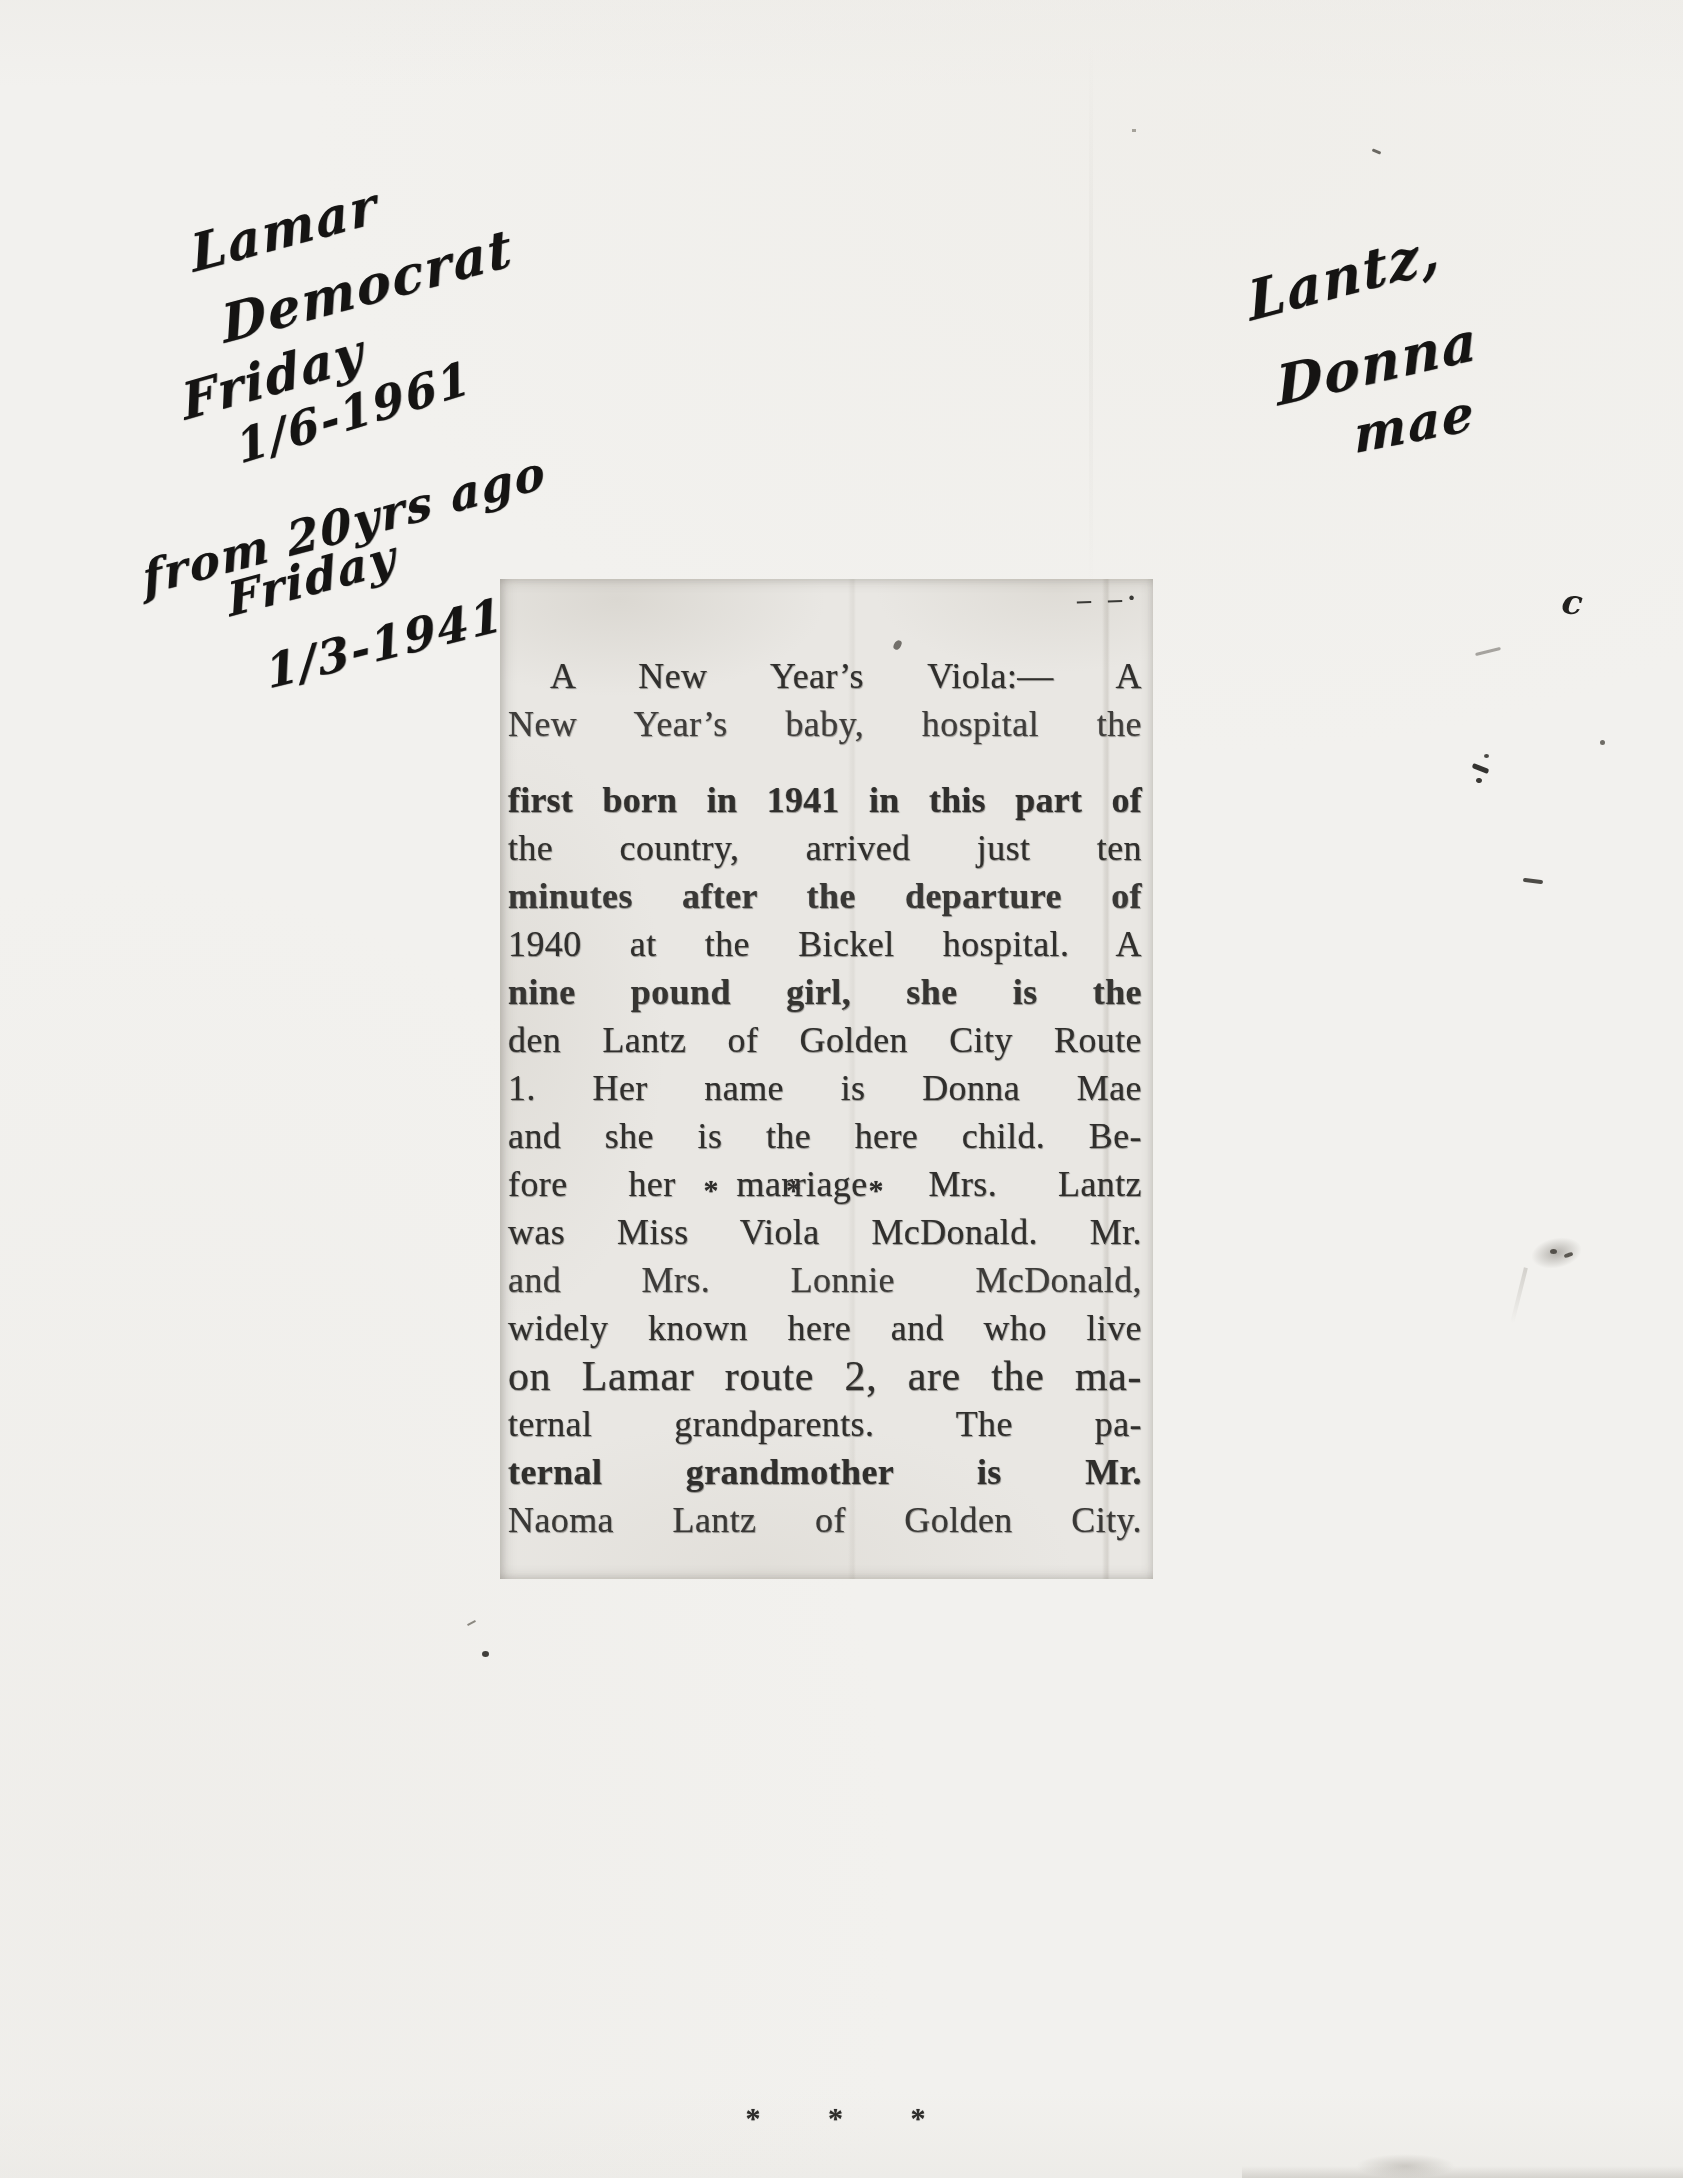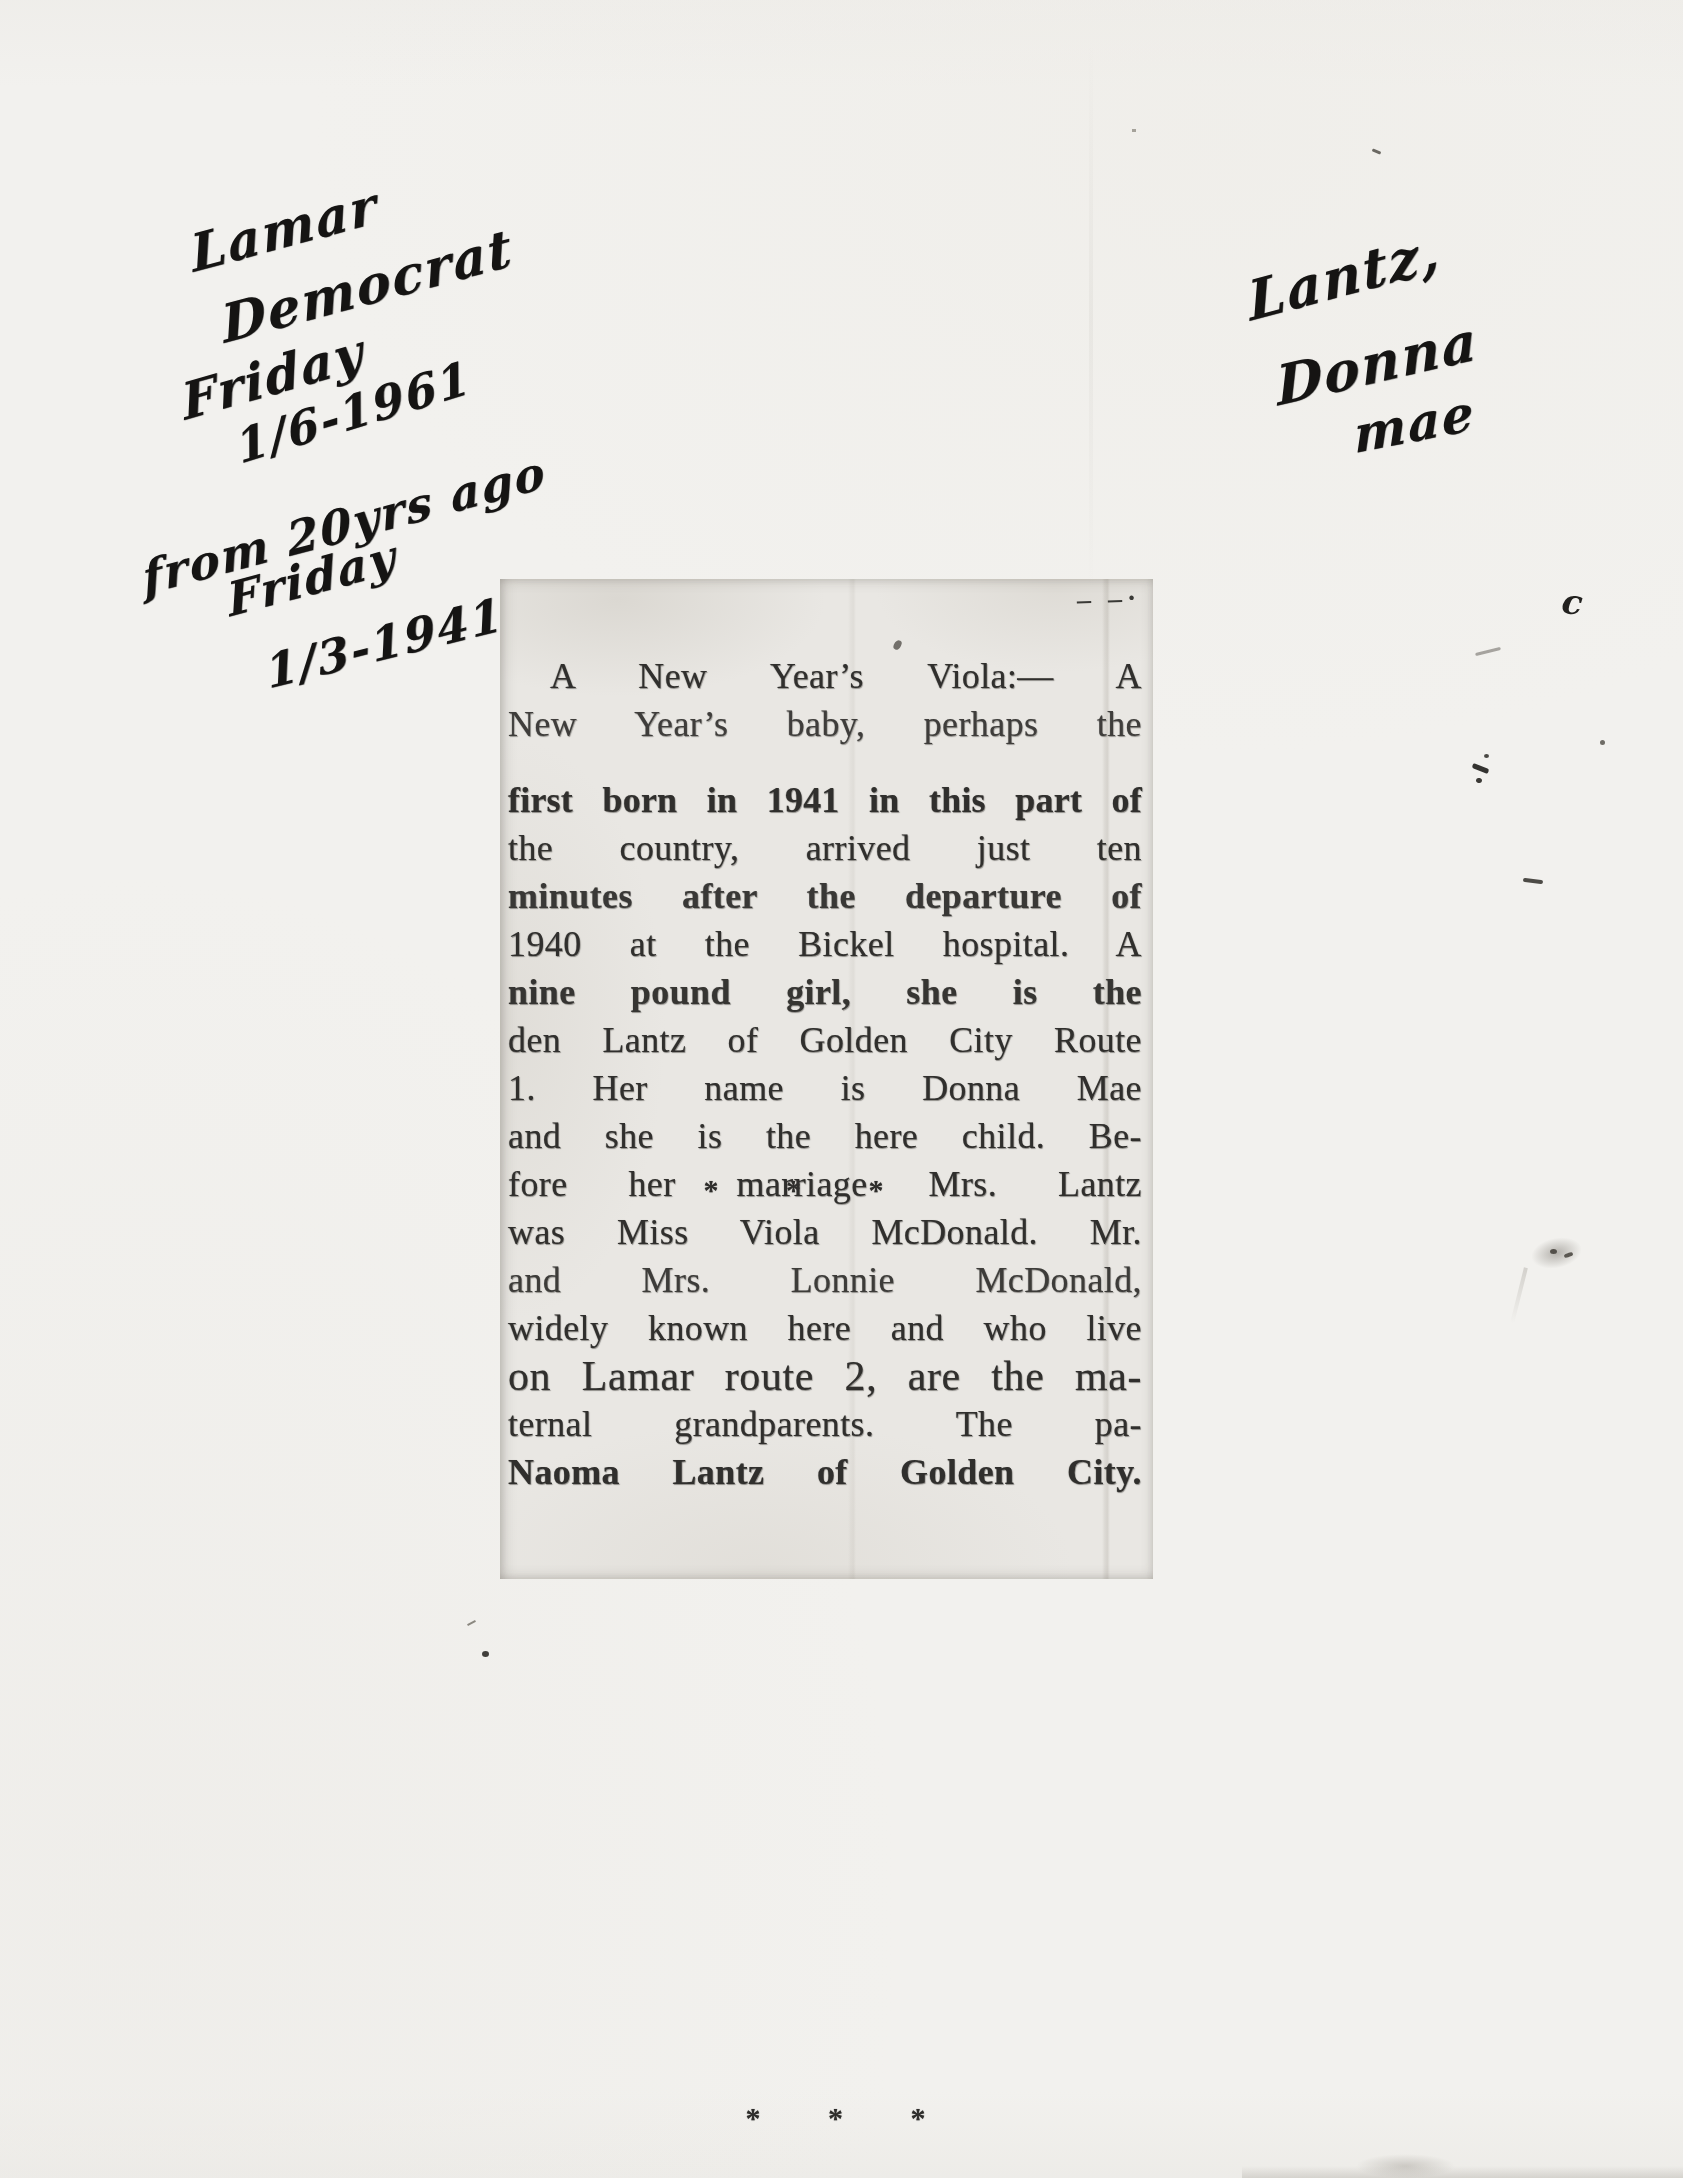--- a/index.html
+++ b/index.html
@@ -136,35 +136,36 @@
 
   <div class="clipping">
     <div class="crease crease-main"></div>
     <div class="crease crease-soft"></div>
     <div class="corner-marks">– –·</div>
     <div class="stars stars-top">* * *</div>
     <div class="fleck"></div>
 
     <div class="clip-body">
       <div class="line indent">A New Year’s Viola:— A</div>
-      <div class="line">New Year’s baby, perhaps the</div>
+      <div class="line">New Year’s baby, hospital the</div>
       <div class="line">first born in 1941 in this part of</div>
       <div class="line">the country, arrived just ten</div>
       <div class="line">minutes after the departure of</div>
       <div class="line">1940 at the Bickel hospital. A</div>
       <div class="line">nine pound girl, she is the</div>
       <div class="line">den Lantz of Golden City Route</div>
       <div class="line">1. Her name is Donna Mae</div>
       <div class="line">and she is the here child. Be-</div>
       <div class="line">fore her marriage Mrs. Lantz</div>
       <div class="line">was Miss Viola McDonald. Mr.</div>
       <div class="line">and Mrs. Lonnie McDonald,</div>
       <div class="line">widely known here and who live</div>
       <div class="line">on Lamar route 2, are the ma-</div>
       <div class="line">ternal grandparents. The pa-</div>
+      <div class="line">ternal grandmother is Mr.</div>
       <div class="line">Naoma Lantz of Golden City.</div>
     </div>
 
     <div class="stars stars-bottom">* * *</div>
   </div>
 
   <div class="mark-c">c</div>
 
   <div class="speck sp-streak1"></div>
   <div class="speck sp-dot1"></div>

